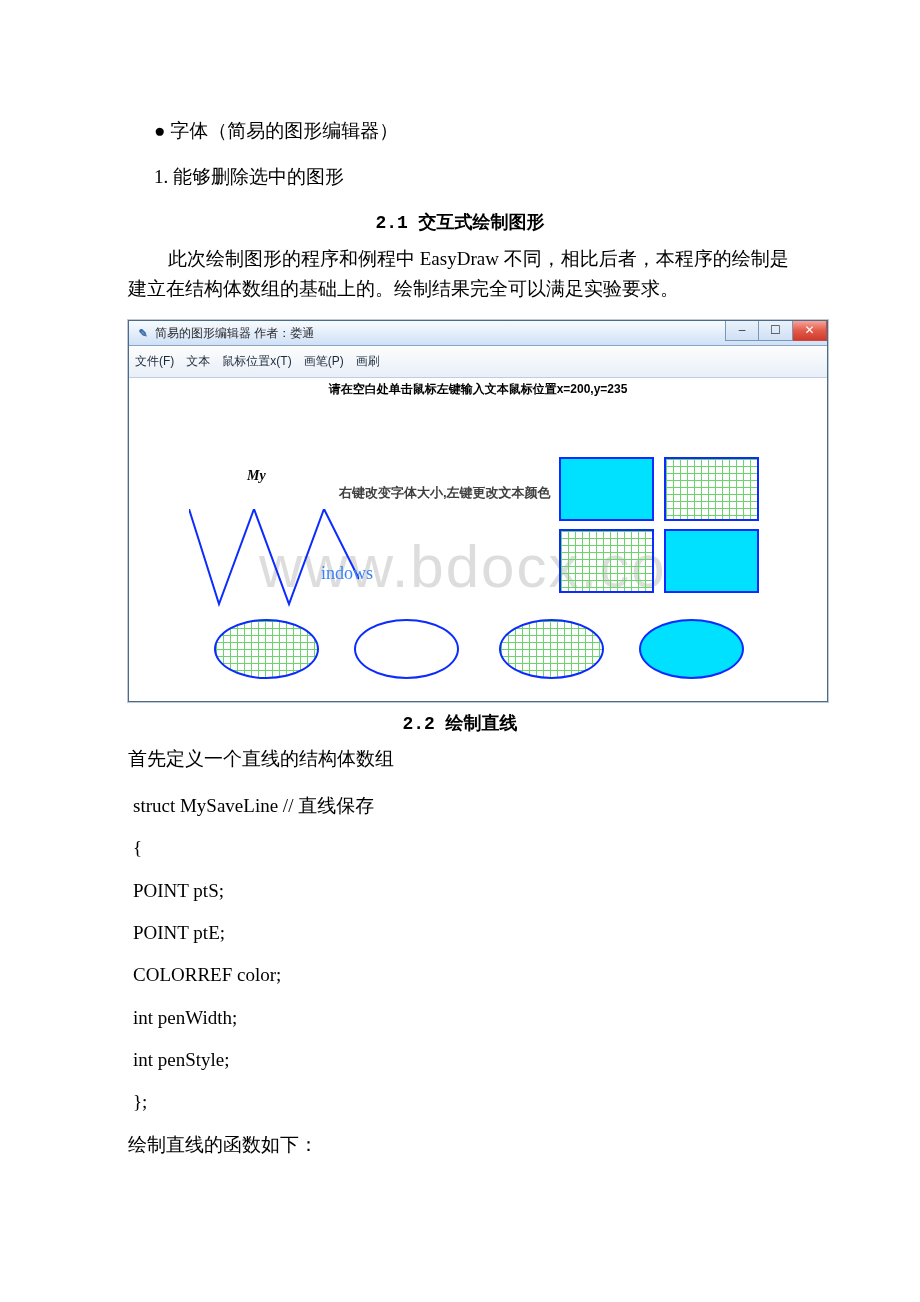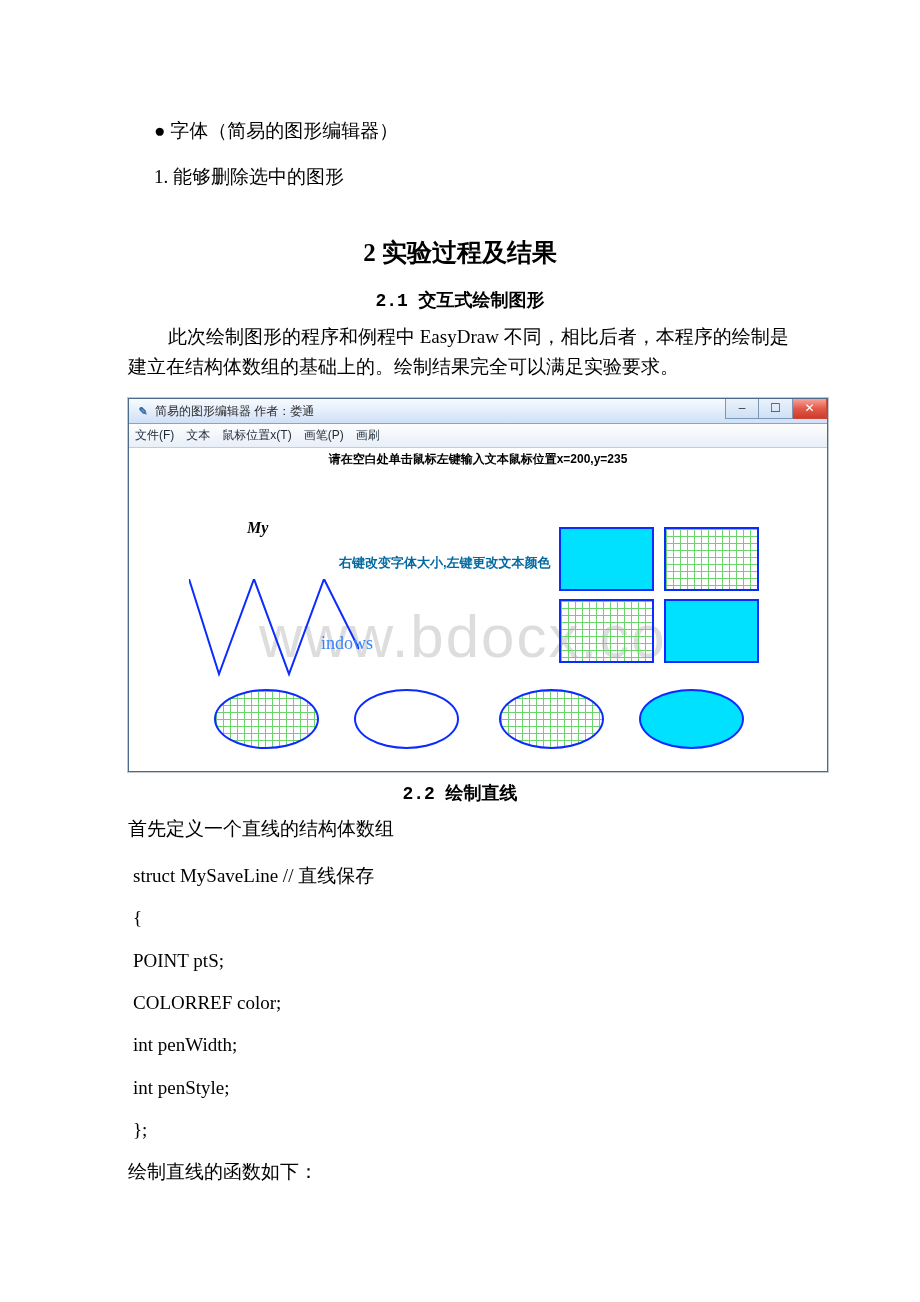--- a/index.html
+++ b/index.html
@@ -69,49 +69,49 @@
     background: linear-gradient(#eaf2fb,#cfe0f5);
     display:flex; align-items:center; justify-content:center;
     font-size:12px; color:#3a3a3a;
   }
   .wbtn + .wbtn { border-left:none; }
   .wbtn.close {
     background: linear-gradient(#f8a39a,#e25b4a,#cf3a2b);
     color:#fff; border-color:#c94a3b;
   }
   .menubar {
-    height: 24px;
+    height: 32px;
     background: linear-gradient(#fdfdfd, #e8eff8);
     border-bottom: 1px solid #bfcddc;
     display:flex; align-items:center;
     padding: 0 6px; gap: 12px;
     color:#1c2a3a;
   }
   .hintbar {
     display:flex; justify-content:center;
     font-weight:bold;
     padding: 2px 8px 1px 8px;
     color:#000;
   }
   .canvas {
     position:relative;
     height: 300px;
     background:#ffffff;
     border-top: none;
   }
   
   .myTxt {
-    position:absolute; left:118px; top:44px;
-    font-style: italic; font-weight: bold; font-size:16px;
+    position:absolute; left:118px; top:64px;
+    font-style: italic; font-weight: bold; font-size:14px;
     font-family: "Times New Roman", serif;
     color:#000;
   }
   .hintTxt {
     position:absolute; left:210px; top: 82px;
-    font-size:13px; font-weight:bold; color:#0369a1;
+    font-size:13px; font-weight:bold; color:#404040;
     font-family:"SimSun","Microsoft YaHei",sans-serif;
   }
   .indowsTxt {
     position:absolute; left:192px; top:158px;
     font-family:"Times New Roman",serif;
     color:#3b82f6;
     font-size:18px;
   }
   .watermark {
     position:absolute; left:130px; top:118px;
@@ -158,21 +158,20 @@
 </style>
 </head>
 <body>
 
 <div class="page">
 
   <p class="para bullet">● 字体（简易的图形编辑器）</p>
 
   <p class="para bullet">1. 能够删除选中的图形</p>
 
-  <h2 class="heading1">2 实验过程及结果</h2>
 
   <h3 class="heading2">2.1 交互式绘制图形</h3>
 
   <p class="para indent">此次绘制图形的程序和例程中 EasyDraw 不同，相比后者，本程序的绘制是建立在结构体数组的基础上的。绘制结果完全可以满足实验要求。</p>
 
 
   <div class="win">
     <div class="titlebar">
       <span class="appicon">✎</span>
       <span class="ttext">简易的图形编辑器 作者：娄通</span>
@@ -221,20 +220,21 @@
   </div>
 
   <h3 class="heading2">2.2 绘制直线</h3>
 
   <p class="para">首先定义一个直线的结构体数组</p>
 
   <div class="code">
     <p class="ln">struct MySaveLine  // 直线保存</p>
     <p class="ln">{</p>
     <p class="ln"> POINT ptS;</p>
+    <p class="ln"> POINT ptE;</p>
     <p class="ln"> COLORREF color;</p>
     <p class="ln"> int penWidth;</p>
     <p class="ln"> int penStyle;</p>
     <p class="ln">};</p>
   </div>
 
   <p class="para">绘制直线的函数如下：</p>
 
 </div>
 

